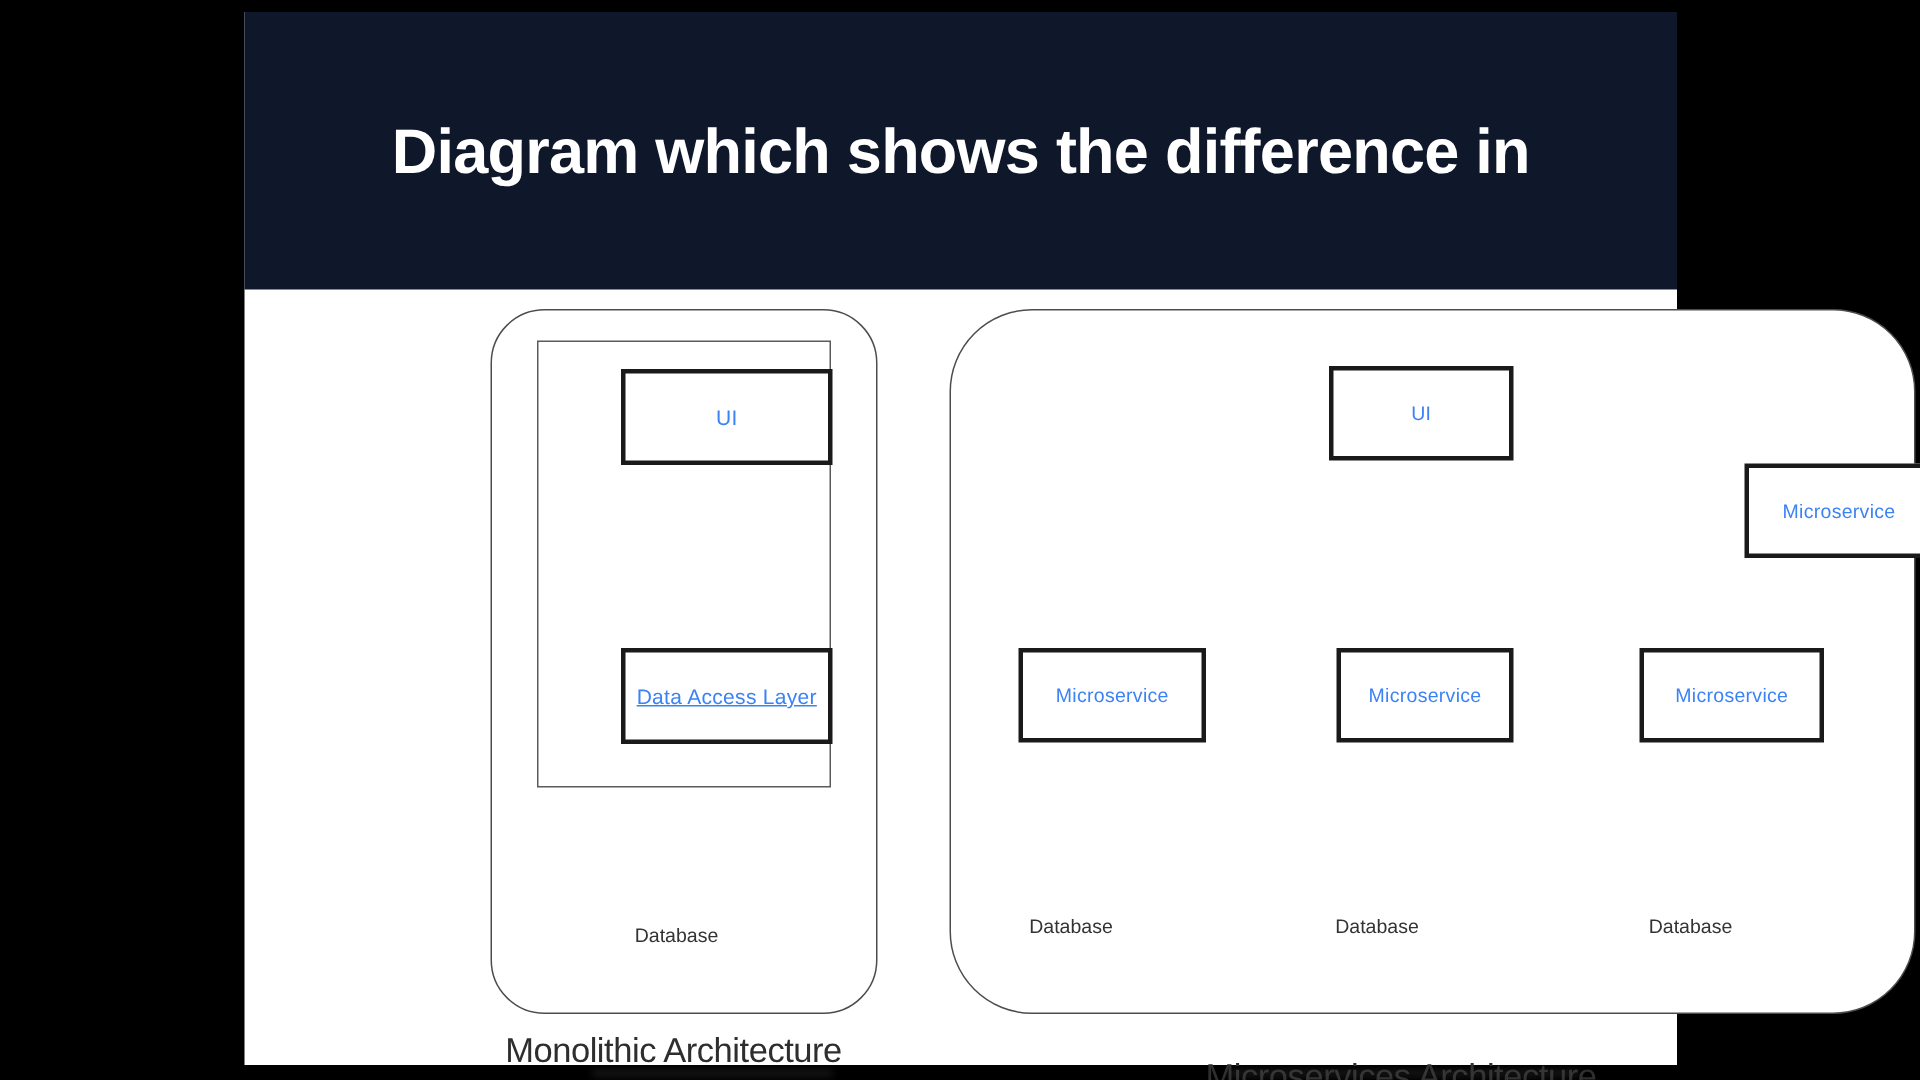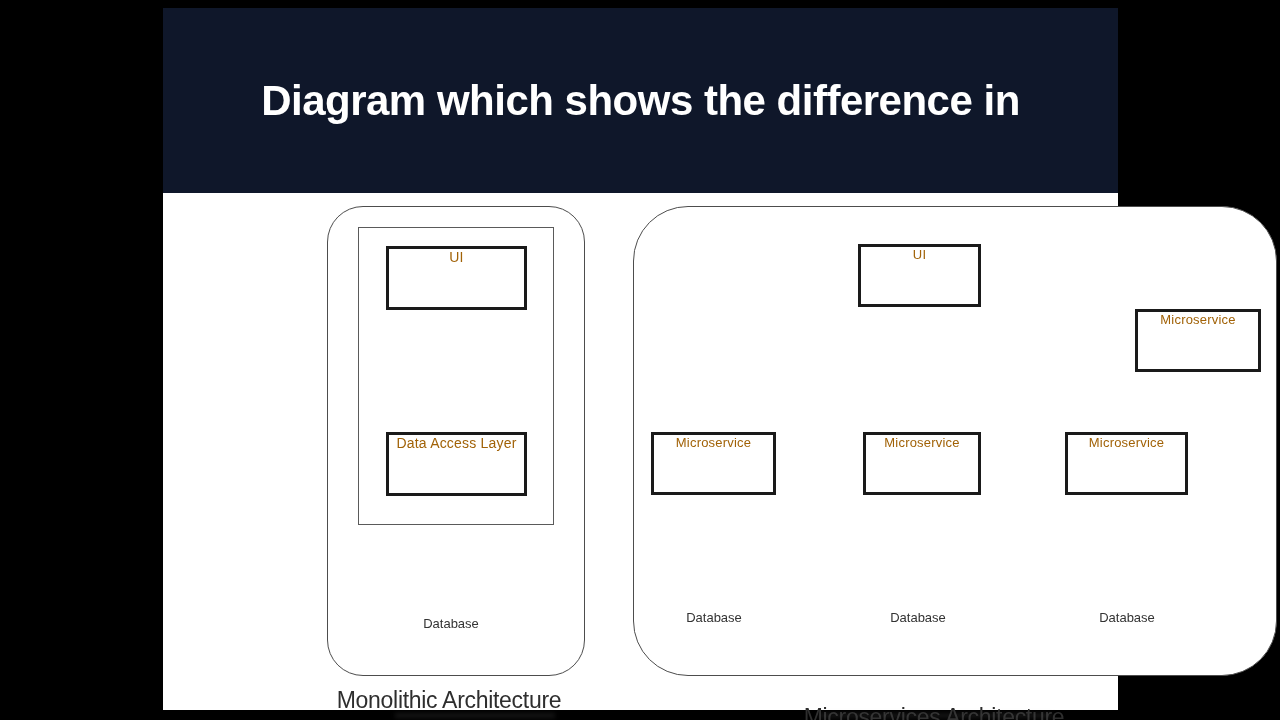--- a/index.html
+++ b/index.html
@@ -11,26 +11,26 @@
   .slide-title{color:#ffffff;font-weight:700;font-size:42px;line-height:53px;text-align:center;
                letter-spacing:-0.5px;}
   
   .rounded-container{position:absolute;background:#fff;border:2px solid #4d4d4d;box-sizing:border-box;}
   .mono-container{left:164px;top:198px;width:258px;height:470px;border-radius:36px;border-width:1.5px;}
   .micro-container{left:470px;top:198px;width:644px;height:470px;border-radius:55px;border-width:1.5px;}
   .inner-rect{position:absolute;left:195px;top:219px;width:196px;height:298px;
               border:1px solid #5a5a5a;box-sizing:border-box;background:#fff;}
   
   .node-box{position:absolute;border:3px solid #1a1a1a;background:#fff;box-sizing:border-box;
-            display:flex;justify-content:center;
-            font-size:13px;color:#a16207;letter-spacing:0.2px;}
+            display:flex;align-items:center;justify-content:center;
+            font-size:13px;color:#3b82f6;letter-spacing:0.2px;margin-left:28px;}
   .mono-box{font-size:14px;}
   .box-mono-ui{left:223px;top:238px;width:141px;height:64px;}
   .box-mono-bl{left:223px;top:331px;width:141px;height:63px;}
-  .box-mono-dal{left:223px;top:424px;width:141px;height:64px;}
+  .box-mono-dal{left:223px;top:424px;width:141px;height:64px;text-decoration:underline;}
   .box-micro-ui{left:695px;top:236px;width:123px;height:63px;}
   .box-micro-tr{left:972px;top:301px;width:126px;height:63px;}
   .box-micro-1{left:488px;top:424px;width:125px;height:63px;}
   .box-micro-2{left:700px;top:424px;width:118px;height:63px;}
   .box-micro-3{left:902px;top:424px;width:123px;height:63px;}
   
   .diagram-svg{position:absolute;left:0;top:0;width:1280px;height:720px;}
   .db-label{position:absolute;font-size:13px;color:#333;text-align:center;width:100px;}
   .db-label-mono{left:238px;top:608px;}
   .db-label-m1{left:501px;top:602px;}

